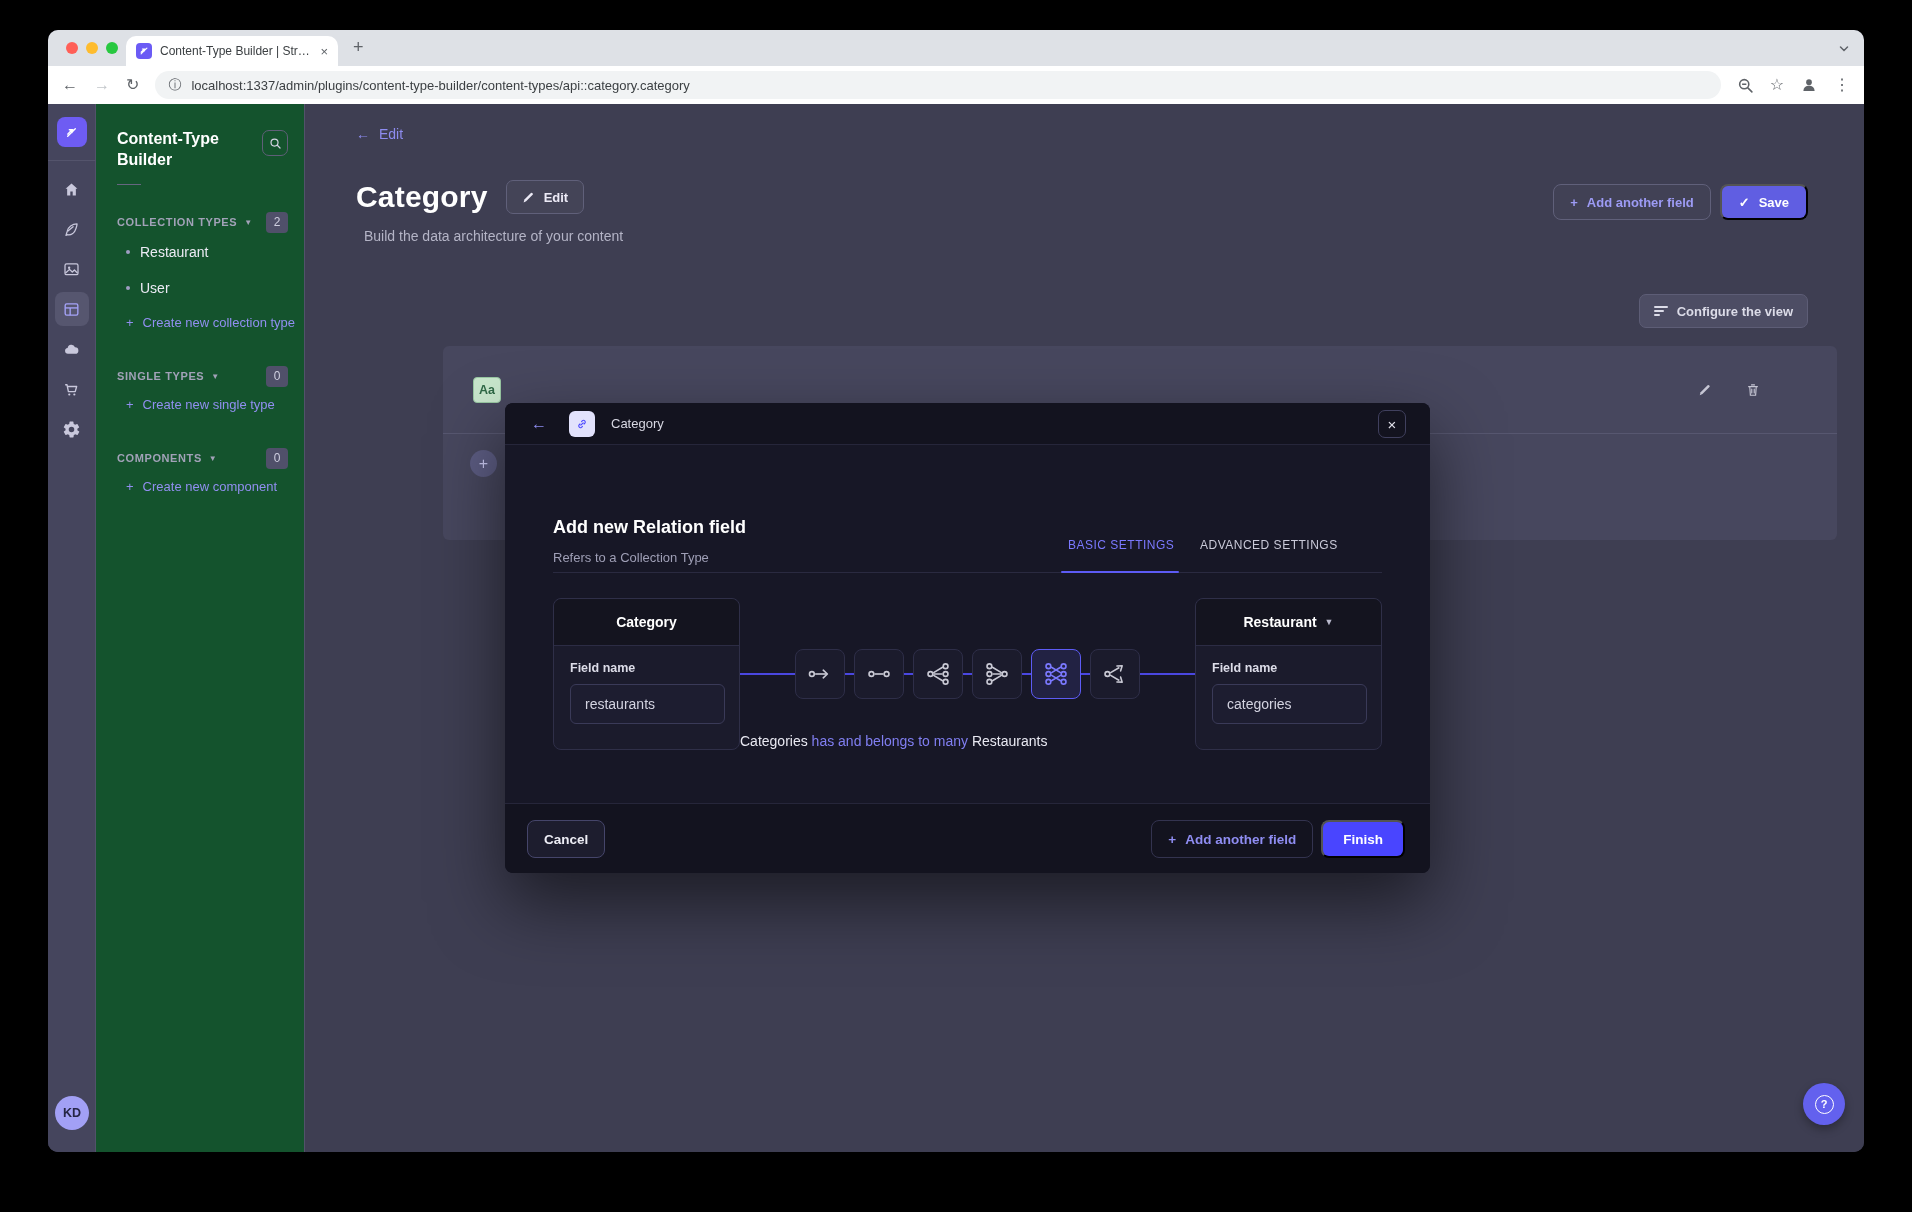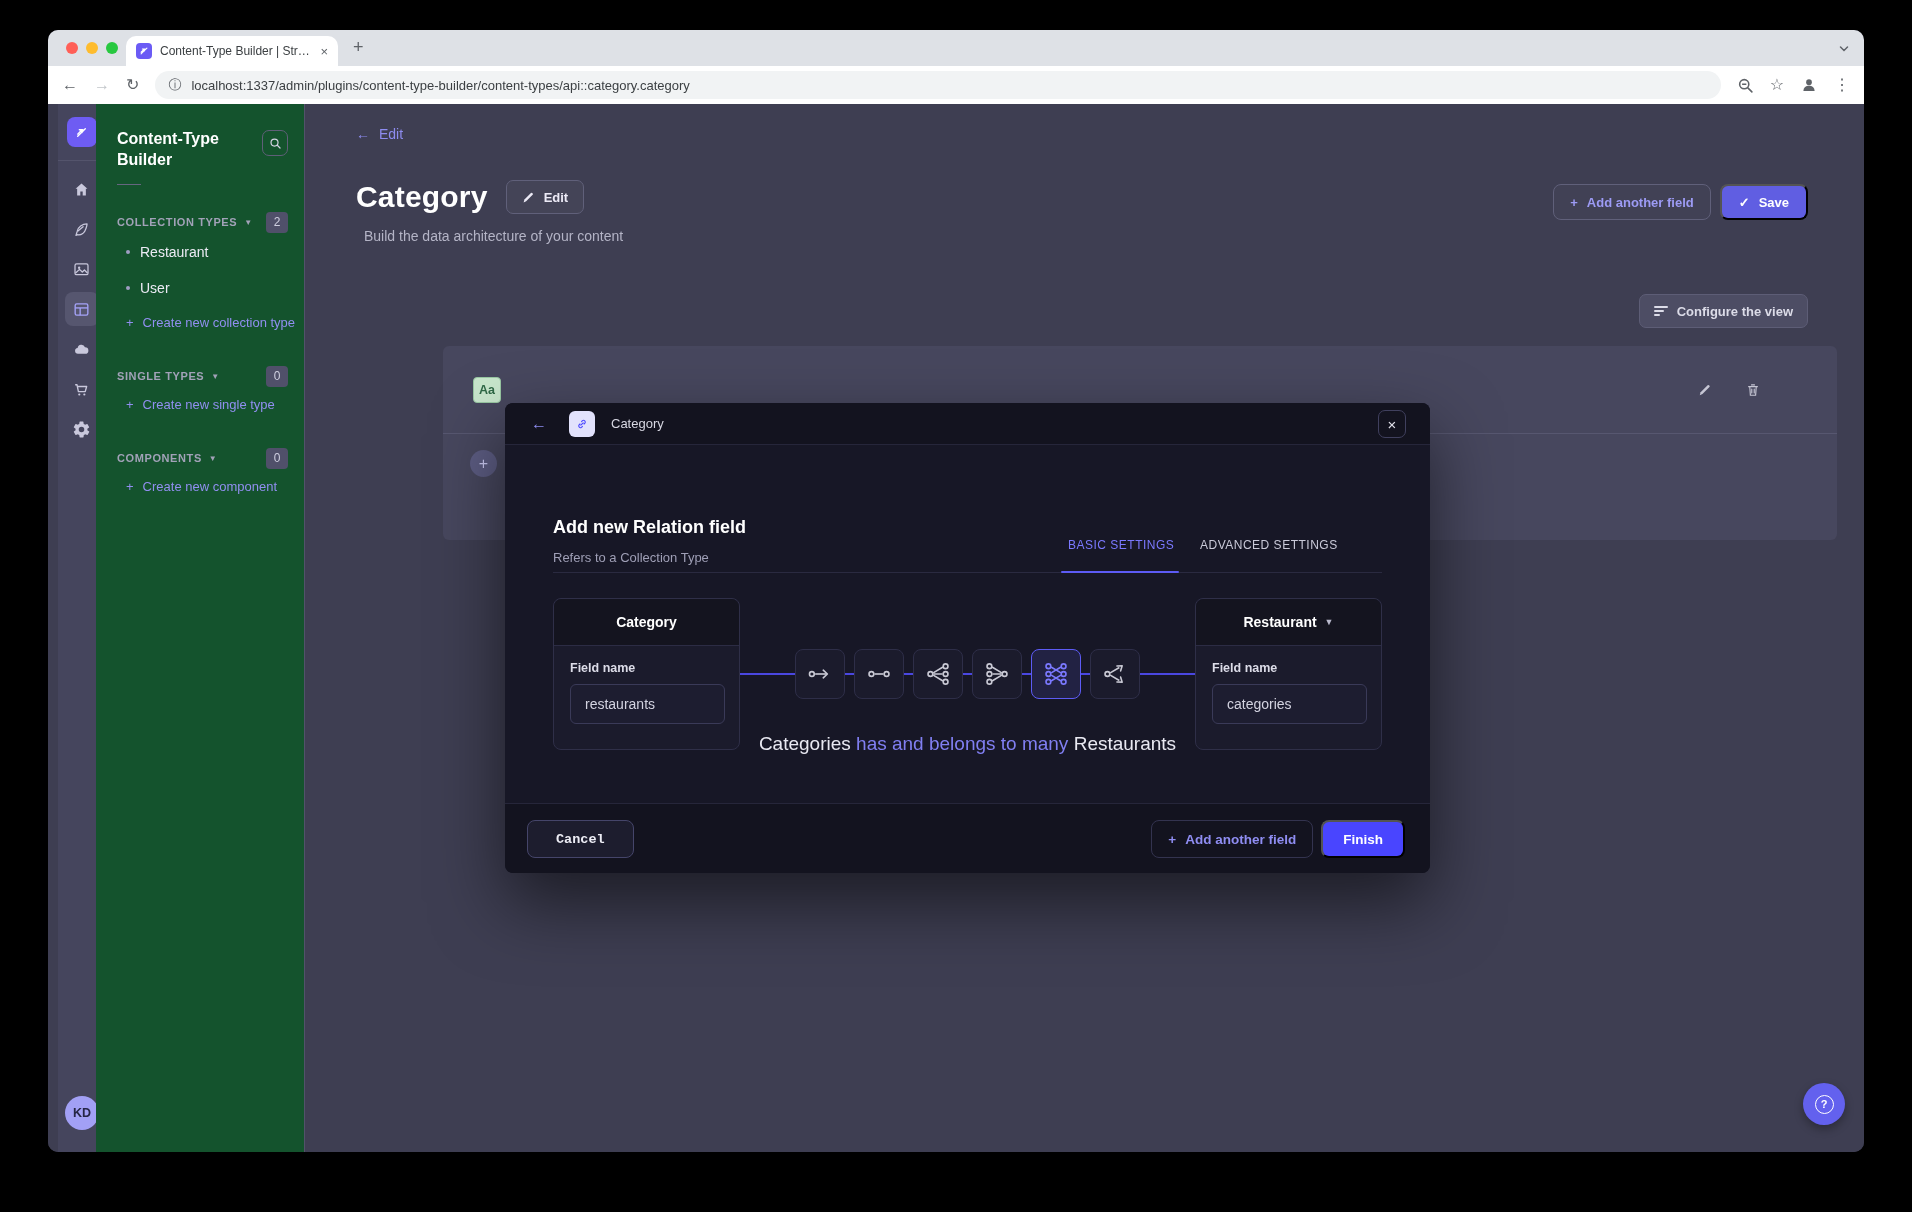--- a/index.html
+++ b/index.html
@@ -19,21 +19,21 @@
   .tabbar-chev{position:absolute;right:14px;top:11px;color:#5f6368;}
   .toolbar{position:absolute;left:0;top:36px;right:0;height:38px;background:#fff;display:flex;align-items:center;padding:0 14px;gap:16px;}
   .nav-ic{font-size:16px;color:#5f6368;line-height:1;}
   .nav-ic.dis{color:#c2c6ca;}
   .urlbar{flex:1;height:28px;background:#f1f3f4;border-radius:14px;display:flex;align-items:center;gap:10px;padding:0 13px;}
   .info-ic{font-size:13px;color:#5f6368;}
   .url{font-size:13px;color:#3c4043;white-space:nowrap;}
   .tb-right{display:flex;align-items:center;gap:16px;color:#5f6368;}
   
   .app{position:absolute;left:0;top:74px;right:0;bottom:0;background:#3e3e52;}
-  .rail{position:absolute;left:10px;top:0;width:48px;bottom:0;background:#45455d;border-right:1px solid #52526a;display:flex;flex-direction:column;align-items:center;}
+  .rail{position:absolute;left:0;top:0;width:48px;bottom:0;background:#45455d;border-right:1px solid #52526a;display:flex;flex-direction:column;align-items:center;}
   .logo{width:30px;height:30px;border-radius:8px;background:#6e5cf3;margin-top:13px;display:flex;align-items:center;justify-content:center;}
   .rail-div{width:48px;height:1px;background:#54546c;margin:13px 0 8px;}
   .rail-btn{width:34px;height:34px;border-radius:8px;display:flex;align-items:center;justify-content:center;color:#c9c8dc;margin:3px 0;}
   .rail-btn.active{background:#56566f;color:#a5a3f8;}
   .avatar{position:absolute;left:7px;bottom:22px;width:34px;height:34px;border-radius:50%;background:#a2a0f5;color:#262645;font-weight:700;font-size:12.5px;display:flex;align-items:center;justify-content:center;}
   .sidebar{position:absolute;left:48px;top:0;width:209px;bottom:0;background:#14532d;border-right:1px solid #52526a;}
   .sb-title{margin:24px 0 0 21px;width:122px;font-size:16px;font-weight:700;color:#fff;line-height:21px;}
   .sb-search{position:absolute;right:16px;top:26px;width:26px;height:26px;border:1px solid #5f5f78;border-radius:7px;display:flex;align-items:center;justify-content:center;color:#d2d2e2;}
   .sb-hr{width:24px;height:1px;background:#666680;margin:14px 0 0 21px;}
   .sb-section{margin-top:25px;}
@@ -87,24 +87,24 @@
   .rel-card{position:absolute;top:195px;width:187px;height:152px;background:#1b1b2c;border:1px solid #2f2f48;border-radius:8px;}
   .rc-left{left:48px;} .rc-right{left:690px;}
   .rc-head{height:47px;background:#14141f;border-bottom:1px solid #2c2c44;border-radius:8px 8px 0 0;display:flex;align-items:center;justify-content:center;gap:8px;font-size:14px;font-weight:700;color:#fff;}
   .rc-caret{font-size:9px;color:#b9b9cc;}
   .rc-label{position:absolute;left:16px;top:62px;font-size:12.5px;font-weight:700;color:#dcdce8;}
   .rc-input{position:absolute;left:16px;top:85px;width:155px;height:40px;background:#1d1d30;border:1px solid #3a3a58;border-radius:6px;color:#d3d3e0;font-size:14px;padding:0 14px;outline:none;}
   .rel-line{position:absolute;left:235px;top:270px;width:455px;height:2px;background:#4a47e0;}
   .rel-box{position:absolute;top:246px;width:50px;height:50px;background:#1b1b2c;border:1px solid #2e2e48;border-radius:8px;display:flex;align-items:center;justify-content:center;color:#c9c9d4;}
   .rel-box.sel{border:1.5px solid #5d5bf5;background:#222243;color:#7b79ff;}
   .rb1{left:290px}.rb2{left:349px}.rb3{left:408px}.rb4{left:467px}.rb5{left:526px}.rb6{left:585px}
-  .sentence{position:absolute;left:235px;top:330px;width:455px;text-align:center;font-size:19px;color:#e9e9f2;}
+  .sentence{position:absolute;left:235px;top:330px;width:455px;text-align:left;font-size:14px;color:#e9e9f2;}
   .sentence .rel{color:#817ff2;}
   .m-foot{position:absolute;left:0;bottom:0;right:0;height:70px;background:#13131f;border-top:1px solid #26263a;border-radius:0 0 8px 8px;}
-  .btn-cancel{position:absolute;left:22px;top:16px;height:38px;padding:0 28px;background:#1d1d2e;border:1px solid #45456a;border-radius:8px;color:#ededf5;font-size:13.5px;font-weight:600;display:flex;align-items:center;font-family:Liberation Mono, monospace;}
+  .btn-cancel{position:absolute;left:22px;top:16px;height:38px;padding:0 16px;background:#1d1d2e;border:1px solid #45456a;border-radius:8px;color:#ededf5;font-size:13.5px;font-weight:600;display:flex;align-items:center;}
   .foot-right{position:absolute;right:25px;top:16px;display:flex;gap:8px;}
   .btn-add{height:38px;padding:0 16px;border:1px solid #33334f;border-radius:8px;color:#8f8df2;font-size:13.5px;font-weight:600;display:flex;align-items:center;gap:9px;background:transparent;}
   .btn-finish{height:38px;padding:0 20px;background:#4945ff;border-radius:8px;color:#fff;font-size:13.5px;font-weight:700;display:flex;align-items:center;}
   .ico{display:inline-flex;align-items:center;justify-content:center;line-height:0;}
 </style>
 </head>
 <body>
 
 <div class="window">
 

